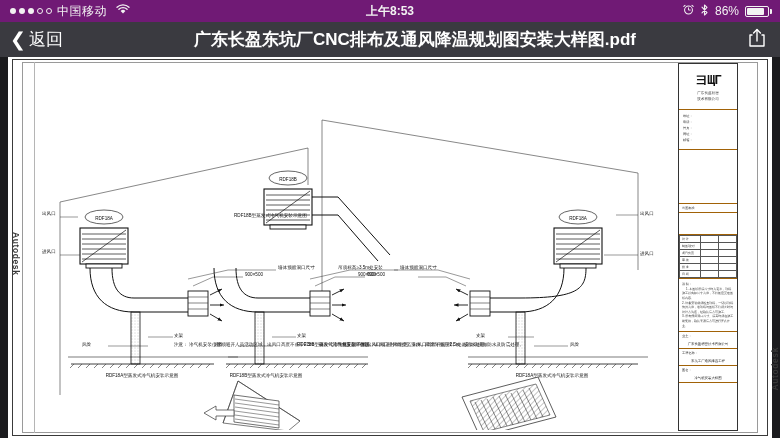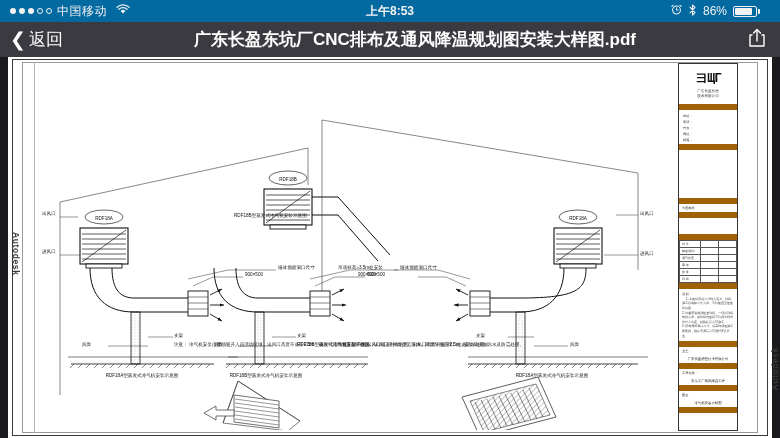--- a/index.html
+++ b/index.html
@@ -7,35 +7,35 @@
     width: 780px; height: 438px;
     background: #2f2f35;
     font-family: "Liberation Sans", "DejaVu Sans", sans-serif;
     overflow: hidden;
   }
   #app { position: relative; width: 780px; height: 438px; }
 
   
   .statusbar {
     position: absolute; left: 0; top: 0; width: 780px; height: 22px;
-    background: #0369a1; color: #f2f2f2;
+    background: #701a75; color: #f2f2f2;
     display: flex; align-items: center; font-size: 12px;
   }
   .sb-left { display: flex; align-items: center; gap: 5px; padding-left: 10px; }
   .dots { display: flex; align-items: center; gap: 3px; }
   .dot { width: 6px; height: 6px; border-radius: 50%; background: #f2f2f2; }
   .dot.hollow { background: transparent; border: 1px solid #f2f2f2; width: 6px; height: 6px; }
   .carrier { font-size: 12px; letter-spacing: .5px; }
   .wifi { margin-left: 4px; }
   .sb-center {
     position: absolute; left: 0; right: 0; text-align: center;
     font-size: 12px; font-weight: 600; pointer-events: none;
   }
   .sb-right {
-    margin-left: auto; display: flex; align-items: center; gap: 6px; padding-right: 20px;
+    margin-left: auto; display: flex; align-items: center; gap: 6px; padding-right: 8px;
   }
   .batt-pct { font-size: 12px; }
   .batt { display: flex; align-items: center; }
   .batt-body {
     width: 24px; height: 11px; border: 1px solid #f2f2f2; border-radius: 2px;
     padding: 1px; display: flex;
   }
   .batt-fill { background: #f2f2f2; height: 100%; border-radius: 1px; }
   .batt-cap { width: 2px; height: 5px; background: #f2f2f2; border-radius: 0 1px 1px 0; margin-left: 1px; }
 
@@ -91,21 +91,21 @@
   
   .cad { position: absolute; left: 30px; top: 8px; width: 624px; height: 365px; }
   .cad svg { display: block; }
 
   
   .titleblock {
     position: absolute; right: 34px; top: 6px; width: 60px; bottom: 7px;
     border: 1px solid #333; background: #fff;
     font-size: 2.6px; color: #222; overflow: hidden;
   }
-  .tb-row { border-bottom: 6px solid #a16207; position: relative; }
+  .tb-row { border-bottom: 1px solid #a16207; position: relative; }
   .tb-logo { height: 46px; display: flex; flex-direction: column;
              align-items: center; justify-content: center; gap: 2px; }
   .logo-mark { font-family: "DejaVu Sans Mono", monospace; font-weight: 700;
                font-size: 13px; letter-spacing: -1px; color: #111; }
   .cname { font-size: 3.6px; color: #333; line-height: 1.5; text-align: center; }
   .tb-contact { height: 40px; padding: 3px 4px; line-height: 1.9; }
   .tb-contact div { font-size: 3.2px; color: #333; }
   .tb-cell { padding: 2px 3px; font-size: 3.2px; color: #333; }
   .tb-big { height: 54px; }
   .tb-notes { padding: 3px; font-size: 3px; line-height: 1.55; color: #333; }

